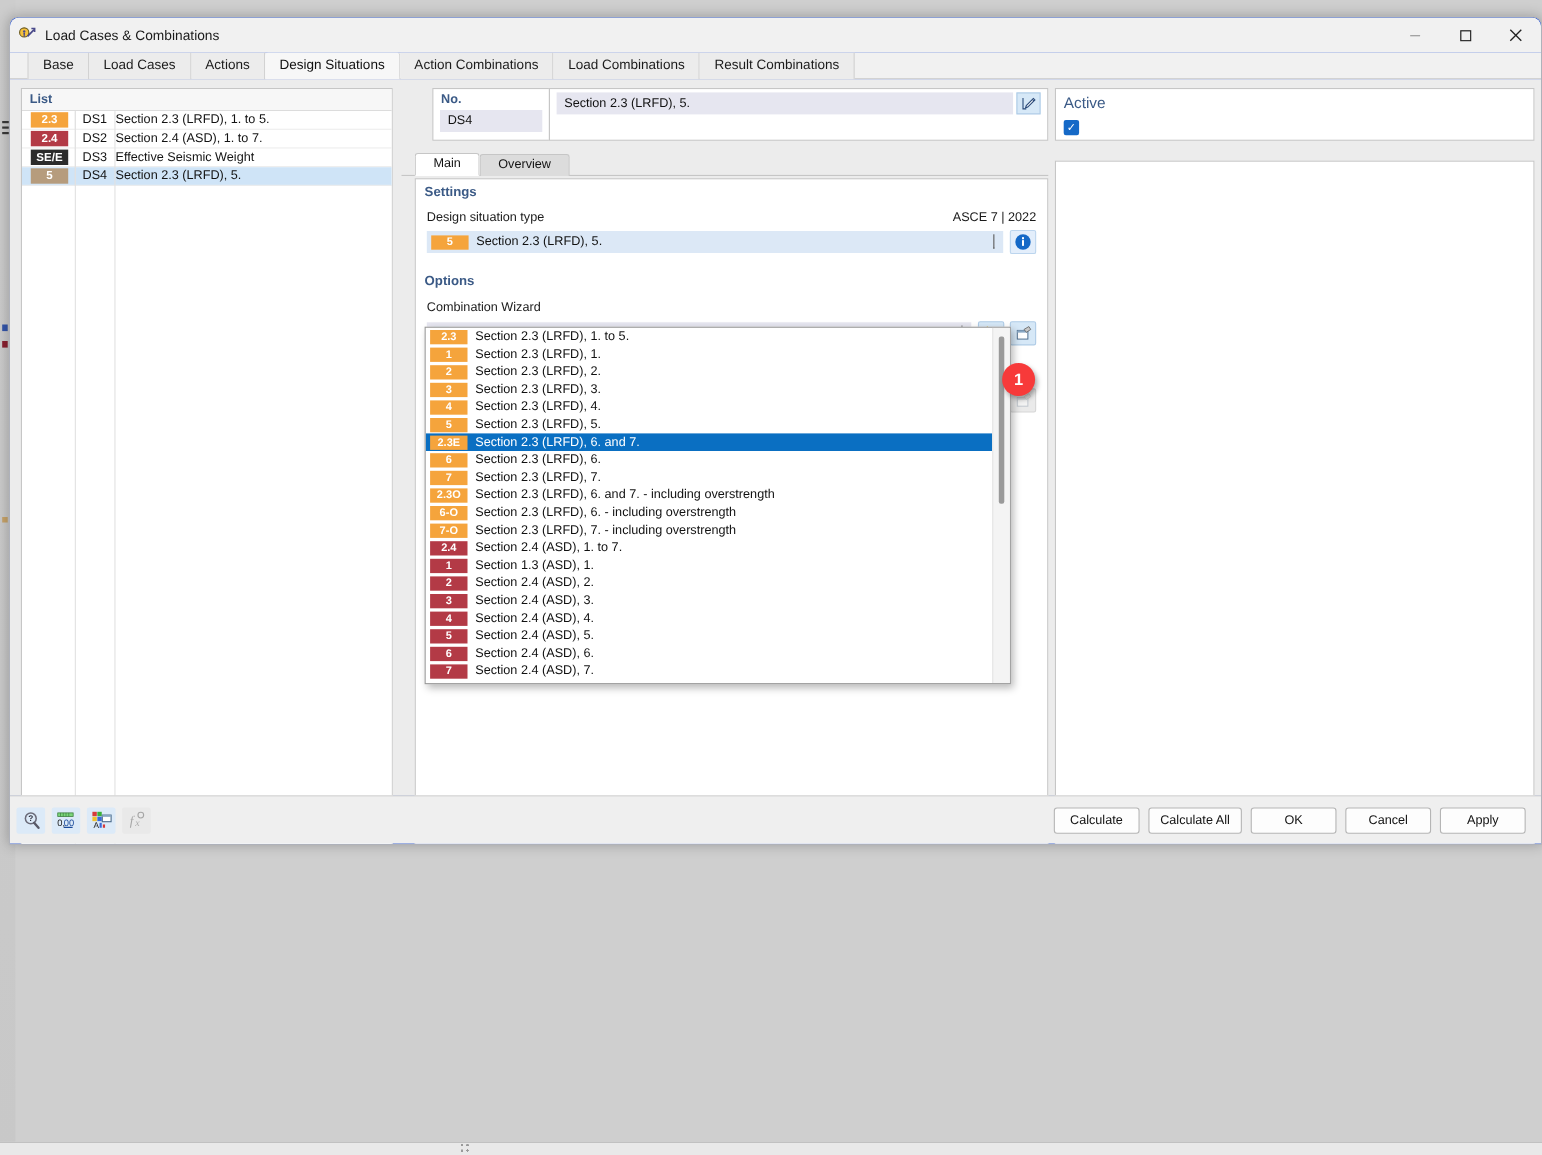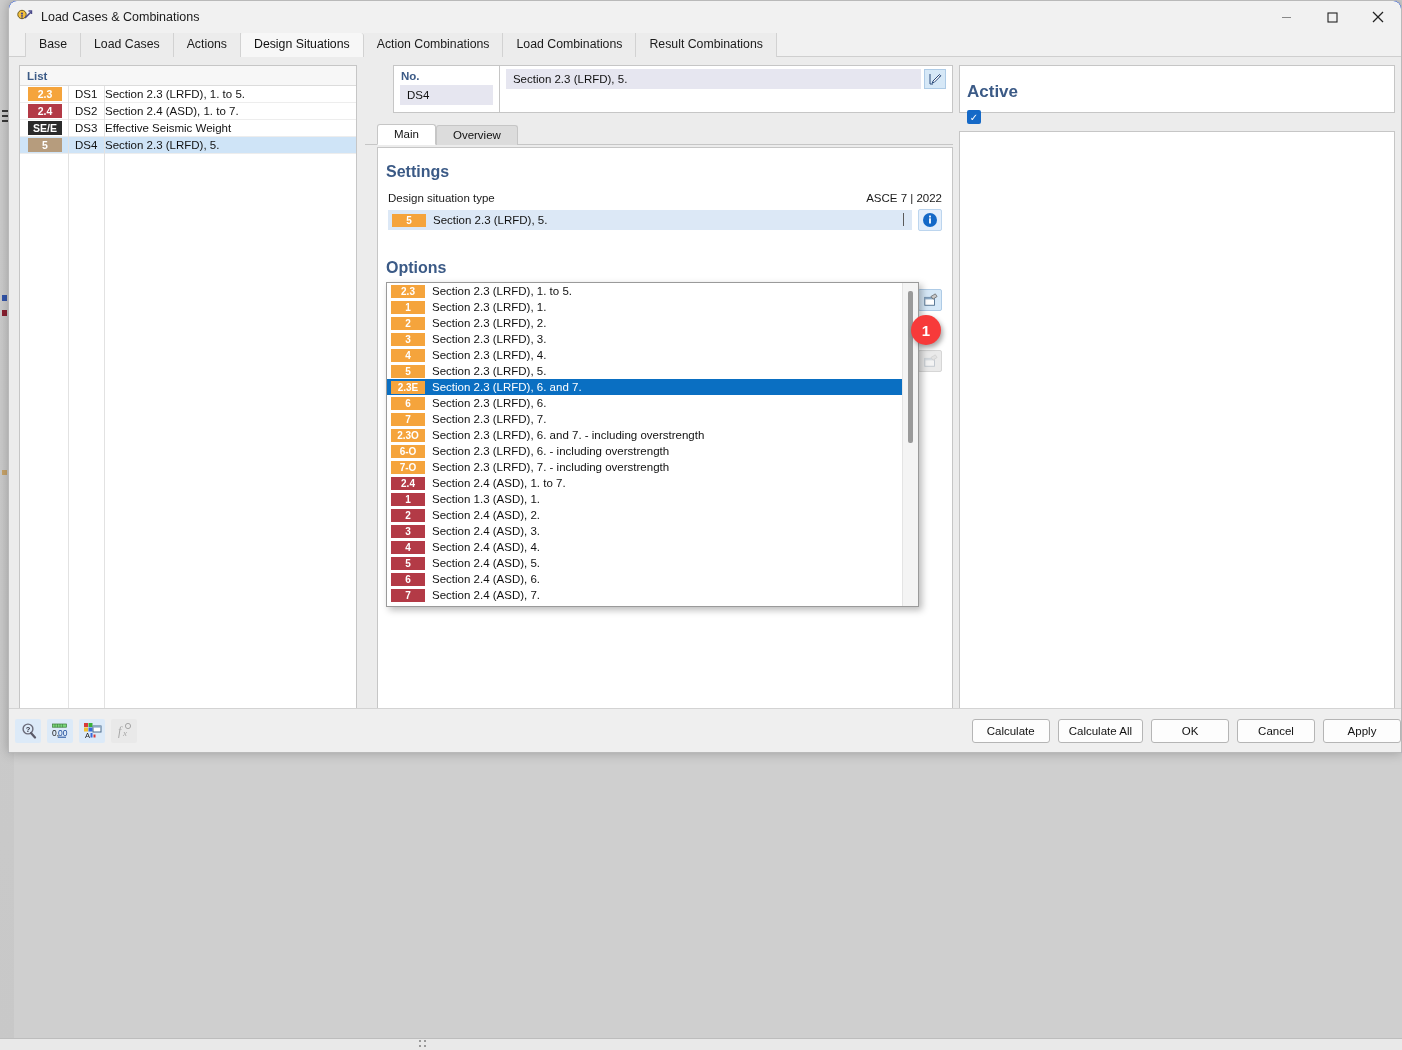--- a/index.html
+++ b/index.html
@@ -31,21 +31,21 @@
     position:absolute; left:418px; bottom:0px; width:16px; height:12px;
     background:
       radial-gradient(circle at 2px 3px, #9a9a9a 1px, transparent 1.2px),
       radial-gradient(circle at 7px 3px, #9a9a9a 1px, transparent 1.2px),
       radial-gradient(circle at 2px 8px, #9a9a9a 1px, transparent 1.2px),
       radial-gradient(circle at 7px 8px, #9a9a9a 1px, transparent 1.2px);
   }
 
   
   #dialog {
-    position: absolute; left: 8px; top: 0px;
+    position: absolute; left: 8px; top: 15px;
     width: 1394px; height: 753px;
     background: #1d4ed8;
     border: 1px solid #b9b9b9;
     border-radius: 8px 8px 0 0;
     box-shadow: 0 0 12px rgba(0,0,0,0.25);
     overflow: hidden;
   }
   
   #titlebar {
     height: 32px; background: #f1f1f1;
@@ -192,22 +192,22 @@
     background:#dcdcdc; border:1px solid #c6c6c6; border-bottom:none;
     border-radius:3px 3px 0 0; position:relative; z-index:2;
   }
   .itab.active { background:#fff; border-bottom:1px solid #fff; }
 
   #mainpane {
     position:absolute; left:12px; top:82px; width:576px; height:752px;
     background:#fff; border:1px solid #c6c6c6;
   }
   .sect-label {
-    font-size:16px; color:#3b5a86; font-weight:bold;
-    padding-left:8px; padding-top:15px;
+    font-size:12px; color:#3b5a86; font-weight:bold;
+    padding-left:8px; padding-top:4px;
   }
   .row-label { font-size:11.5px; color:#1a1a1a; }
 
   .combo {
     height:20px; background:#dce8f6; display:flex; align-items:center;
     font-size:11.5px; color:#111; position:relative;
   }
   .combo .car { position:absolute; right:8px; top:3px; }
 
   .infobtn {
@@ -264,21 +264,21 @@
   #footer {
     position:absolute; left:0; right:0; bottom:0; height:44px;
     background:#efefef; border-top:1px solid #d3d3d3;
     display:flex; align-items:center;
   }
   .fbtn-icon {
     width:26px;height:24px;background:#dceaf8;border-radius:2px;
     display:flex;align-items:center;justify-content:center;margin-left:6px;
   }
   .fbtn-icon.dis { background:#e9e9e9; }
-  .footer-right { margin-left:auto; display:flex; gap:8px; }
+  .footer-right { margin-left:auto; display:flex; gap:8px; padding-right:14px; }
   .btn {
     min-width:78px; height:24px; background:#fdfdfd; border:1px solid #b5b5b5;
     border-radius:3px; font-size:11.5px; color:#111;
     display:flex;align-items:center;justify-content:center; padding:0 10px;
   }
 
   
   .callout {
     position:absolute; width:30px; height:30px; border-radius:50%;
     background:#f73a3a; color:#fff; font-size:15px; font-weight:bold;
@@ -502,20 +502,21 @@
               <circle cx="8" cy="8" r="7" fill="#1569c7"></circle>
               <rect x="7.1" y="6.3" width="1.8" height="5.2" fill="#fff"></rect>
               <rect x="7.1" y="3.6" width="1.8" height="1.9" fill="#fff"></rect>
             </svg>
           </div>
         </div>
 
         <div class="sect-label" style="margin-top:13px">Options</div>
 
         <div style="margin:12px 10px 0 10px">
+          <div class="row-label">Combination Wizard</div>
           <div style="display:flex; align-items:center; margin-top:6px">
             <div class="optbox" style="flex:1; padding-left:0">
               <span style="width:14px;height:13px;background:#cfeaf2;margin-left:6px;margin-right:7px"></span>
               <span>1 - Load combinations | SA2 - Second-order (P-Δ) | Picard | 100 | 1</span>
               <span class="car"><span class="chevron"></span></span>
             </div>
             <div class="sqbtn" style="margin-left:6px">
               <svg width="15" height="14" viewBox="0 0 17 16">
                 <rect x="3" y="4" width="11" height="10" fill="#fff" stroke="#4a6a8a" stroke-width="1"></rect>
                 <rect x="3" y="4" width="11" height="2.5" fill="#8aa8c4"></rect>
@@ -570,21 +571,21 @@
               <rect x="4.2" y="3.8" width="8" height="9" fill="#f4f4f4" stroke="#5a5a6a" stroke-width="1"></rect>
               <rect x="9.2" y="9.8" width="2.5" height="2.5" fill="#5a5a6a"></rect>
             </svg>
           </div>
         </div>
       </div>
     </div>
 
     <div id="rightpanel">
       <div class="rblock" style="position:absolute; left:0; top:0; width:436px; height:48px">
-        <div class="flabel" style="font-size:17px;color:#3b5a86;font-weight:bold;padding:16px 0 0 7px">Active</div>
+        <div class="flabel" style="font-size:14px;color:#3b5a86;font-weight:normal;padding:4px 0 0 7px">Active</div>
         <div class="chk">✓</div>
       </div>
       <div class="rblock" style="position:absolute; left:0; top:66px; width:436px; height:766px"></div>
       <div class="rblock" style="position:absolute; left:0; top:842px; width:436px; height:50px"></div>
       <div class="rblock" style="position:absolute; left:0; top:900px; width:436px; height:50px"></div>
     </div>
 
     <div id="dropdown">
       <div class="dd-list" id="dd-list">
           <div class="dd-item">

